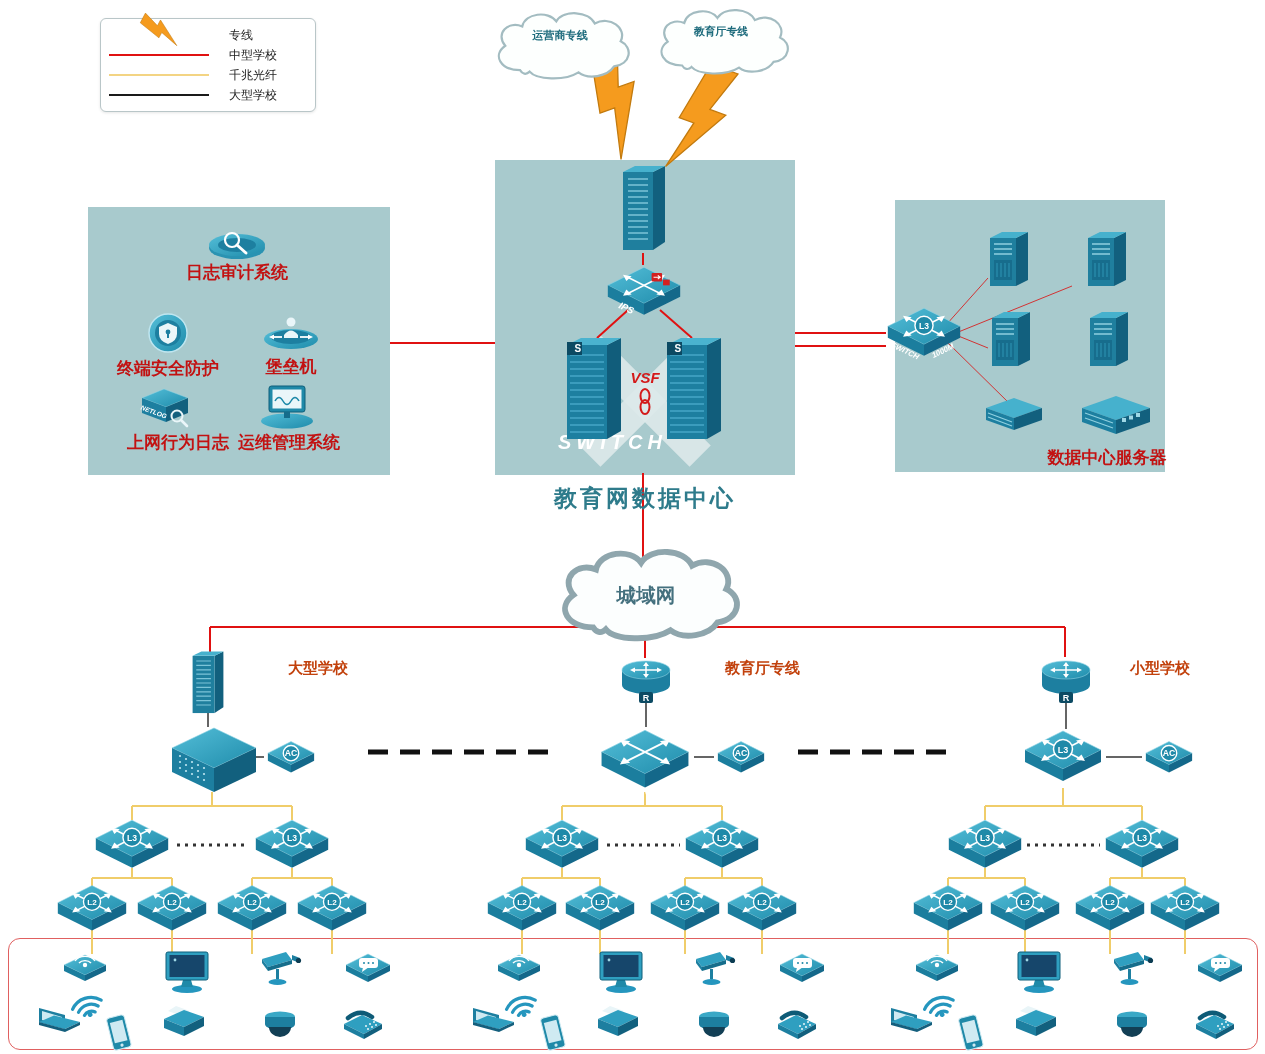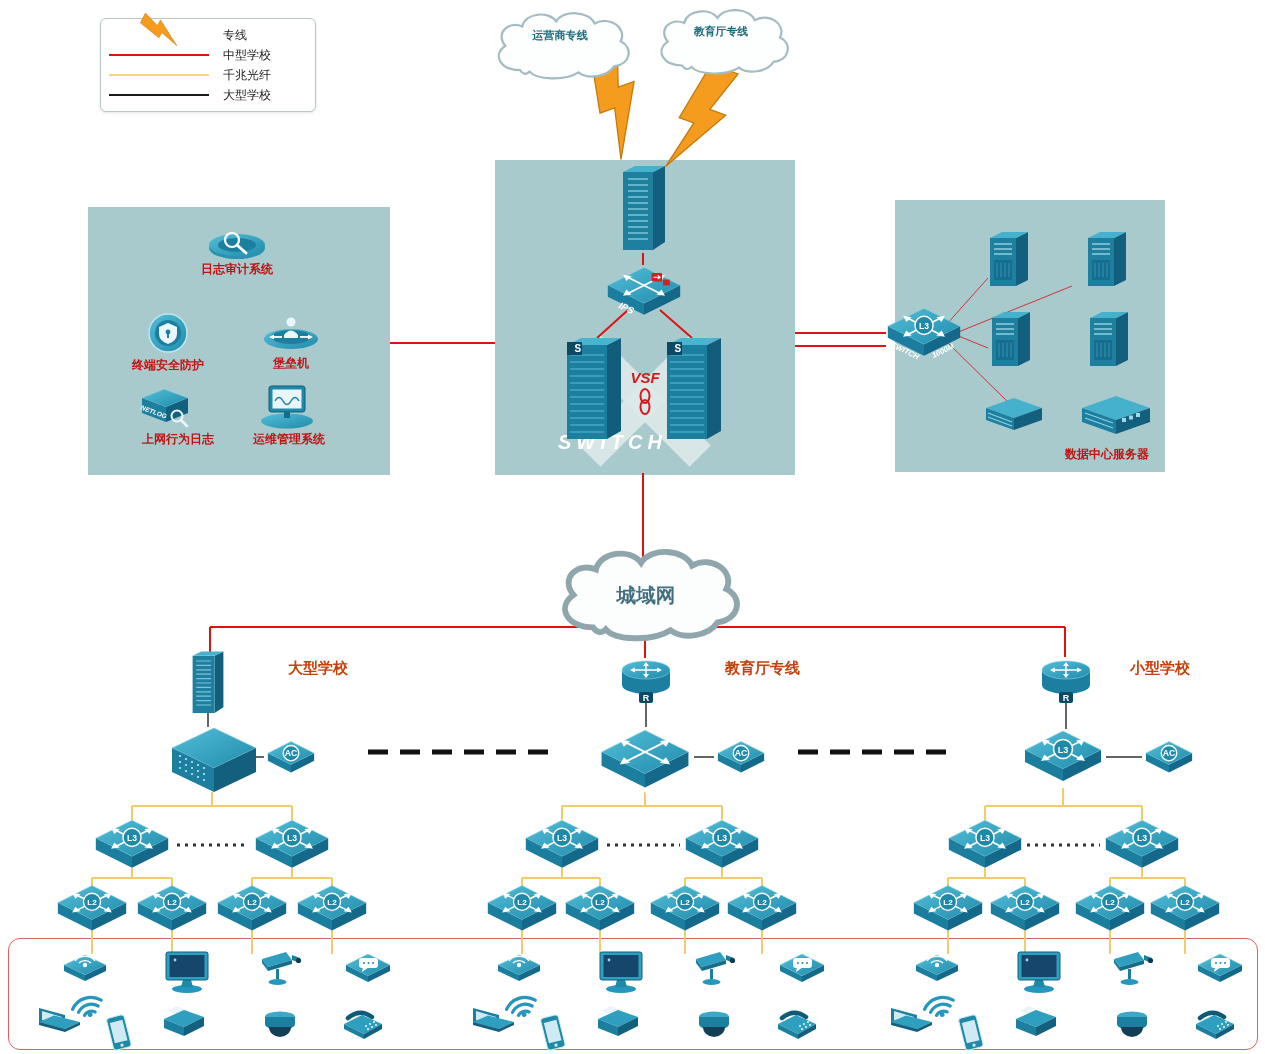--- a/index.html
+++ b/index.html
@@ -6,27 +6,27 @@
   body{font-family:"Liberation Sans","DejaVu Sans",sans-serif;background:#fff}
   #stage{position:relative;width:1265px;height:1054px;background:#fff;overflow:hidden}
   .zone{position:absolute;background:#a8cacd}
   #zone-security{left:88px;top:207px;width:302px;height:268px}
   #zone-dc{left:495px;top:160px;width:300px;height:315px}
   #zone-servers{left:895px;top:200px;width:270px;height:272px}
   #endpoint-border{position:absolute;left:8px;top:938px;width:1248px;height:110px;border:1.5px solid #e06060;border-radius:12px}
   #wires{position:absolute;left:0;top:0;overflow:visible}
   svg.node{position:absolute;overflow:visible}
   .lbl{position:absolute;white-space:nowrap;font-weight:bold}
-  .lbl.sec{color:#c21212;font-size:12px;text-align:center}
+  .lbl.sec{color:#c21212;font-size:17px;text-align:center}
   .lbl.school{color:#c2410c;font-size:15px}
   #dc-title{position:absolute;left:495px;top:483px;width:300px;text-align:center;color:#2e7b8b;
     font-family:"Liberation Serif","DejaVu Serif",serif;font-size:23px;font-weight:bold;letter-spacing:3px}
   #legend{position:absolute;left:100px;top:18px;width:198px;background:#fff;border:1px solid #b9c6c8;
     border-radius:6px;padding:6px 8px;box-shadow:0 1px 3px rgba(0,0,0,.10)}
-  .lg-row{display:flex;align-items:center;height:20px;gap:10px}
+  .lg-row{display:flex;align-items:center;height:20px;gap:16px}
   .lg-ic{width:104px;height:20px;flex:0 0 auto;display:flex;align-items:center}
   .lg-ic svg{overflow:visible}
   .lg-line{display:block;width:100px;height:0;border-top-width:2px;border-top-style:solid}
   .lg-t{font-size:12px;color:#222;font-weight:normal}
   svg text{font-family:"Liberation Sans","DejaVu Sans",sans-serif}
   .sw-t{font-size:8px;font-style:italic;font-weight:bold;fill:#fff;text-anchor:middle}
   .bdg{fill:#1f89a8;stroke:#fff;stroke-width:1.5}
   .bdg-t{font-size:9px;font-weight:bold;fill:#fff;text-anchor:middle}
   .cloud-t{font-size:15px;font-weight:bold;fill:#1d6b7c;text-anchor:middle}
   .cloud-t.big{font-size:20px;fill:#44707e;font-family:"Liberation Serif","DejaVu Serif",serif}
@@ -355,20 +355,21 @@
     <text class="sw-t" style="font-size:10px" x="22" y="50" transform="rotate(26 22 50)">IPS</text>
   </svg>
   <svg class="node" style="left:563px;top:335px;width:62px;height:112px" viewBox="0 0 62 112">
     <use href="#sym-core"></use>
       <text x="11.5" y="17" class="flag-t">S</text>
   </svg>
   <svg class="node" style="left:663px;top:335px;width:62px;height:112px" viewBox="0 0 62 112">
     <use href="#sym-core"></use>
       <text x="11.5" y="17" class="flag-t">S</text>
   </svg>
+  <div id="dc-title">教育网数据中心</div>
 
   <svg class="node" style="left:205px;top:226px;width:64px;height:36px" viewBox="0 0 64 36">
       <use href="#sym-audit"></use>
     </svg>
   <div class="lbl sec" style="left:177px;top:261px;width:120px">日志审计系统</div>
   <svg class="node" style="left:142px;top:311px;width:52px;height:44px" viewBox="0 0 52 44">
       <use href="#sym-secure"></use>
     </svg>
   <div class="lbl sec" style="left:108px;top:357px;width:120px">终端安全防护</div>
   <svg class="node" style="left:261px;top:313px;width:60px;height:38px" viewBox="0 0 60 38">

